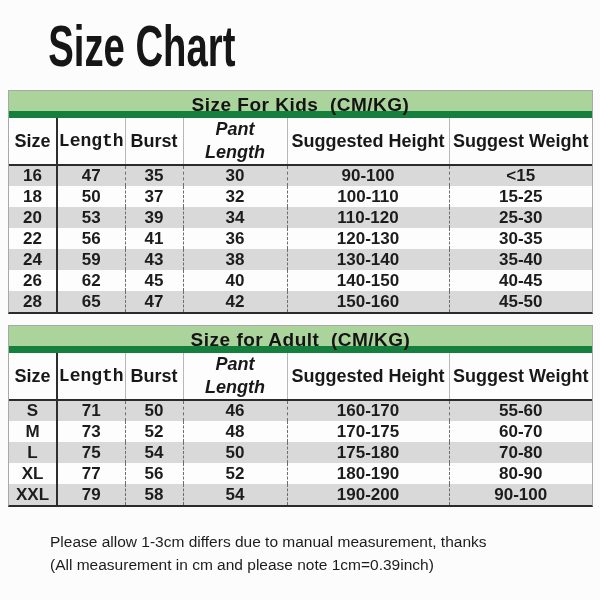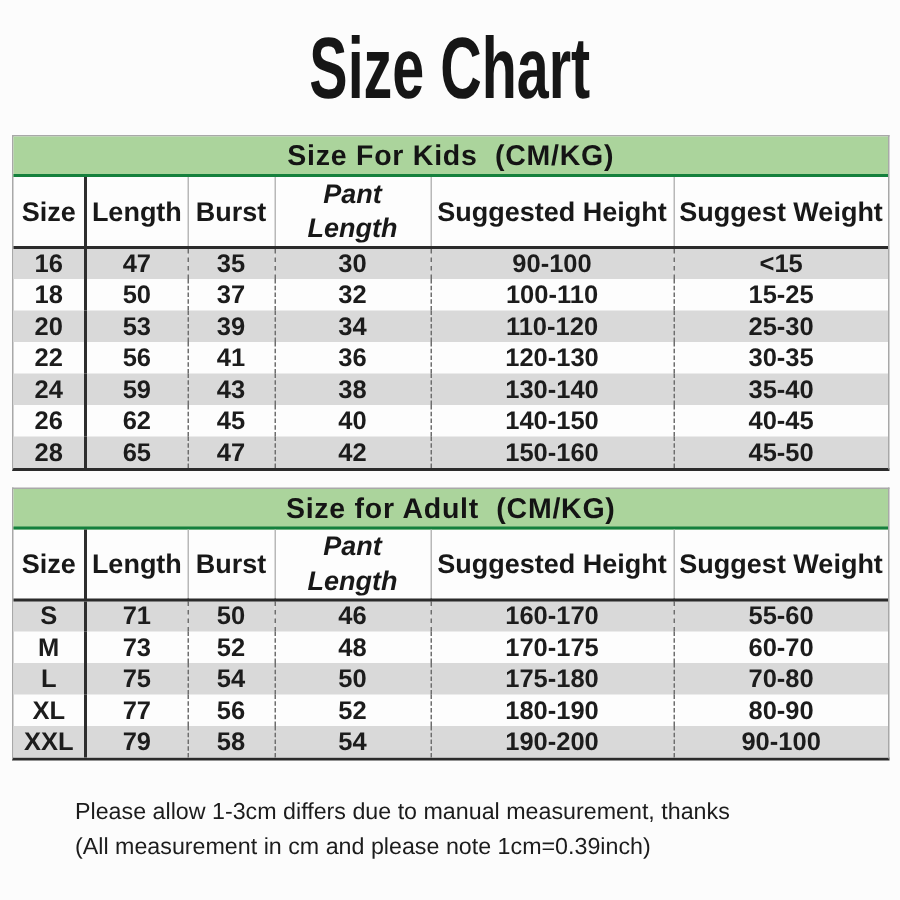--- a/index.html
+++ b/index.html
@@ -5,21 +5,21 @@
   * { margin: 0; padding: 0; box-sizing: border-box; }
   html, body {
     width: 600px; height: 600px;
     background: #fcfcfc;
     font-family: "Liberation Sans", "DejaVu Sans", sans-serif;
     color: #1f1f1f;
     overflow: hidden;
   }
   .title {
     height: 90px;
-    display: flex; align-items: center; justify-content: center;
+    display: flex; align-items: center; 
   }
   .title-inner {
     display: inline-block;
     font-size: 58px;
     font-weight: bold;
     color: #161616;
     transform: scaleX(0.66);
     transform-origin: center;
     white-space: nowrap;
   }
@@ -30,30 +30,30 @@
     background: #fdfdfd;
   }
   .table-box.adult { margin-top: 11px; }
   .band {
     background: var(--band-bg, #abd49c);
     height: 27px; line-height: 27px;
     text-align: center;
     font-size: 19px; font-weight: 700;
     letter-spacing: 0.5px;
     color: #141414;
-    border-bottom: 2px solid #15803d;
+    border-bottom: 7px solid #15803d;
     white-space: pre-wrap;
   }
   table {
     border-collapse: collapse;
     table-layout: fixed;
     width: 100%;
   }
   th:nth-child(1) { width: 48px; }
-  th:nth-child(2) { width: 68px; }
+  th:nth-child(2) { width: 68px; font-family: Liberation Mono, monospace; }
   th:nth-child(3) { width: 58px; }
   th:nth-child(4) { width: 104px; font-style: italic; }
   th:nth-child(5) { width: 162px; }
   thead tr {
     height: 25px;
     border-bottom: 2px solid #2b2b2b;
   }
   th {
     font-size: 18px; font-weight: 700;
     text-align: center; vertical-align: middle;

